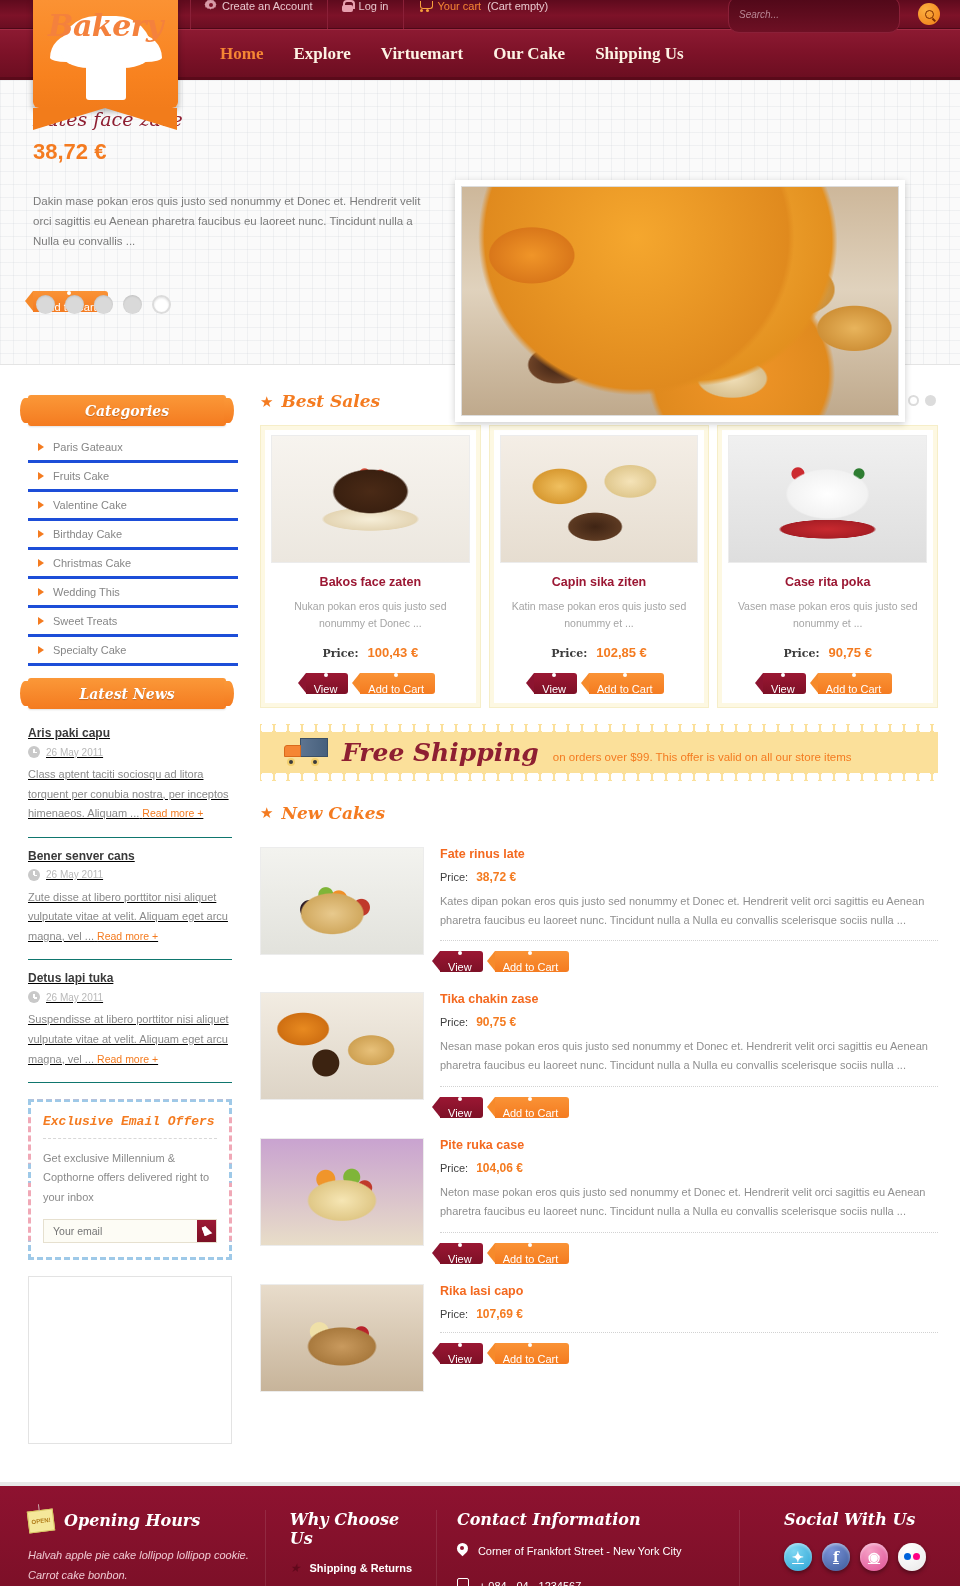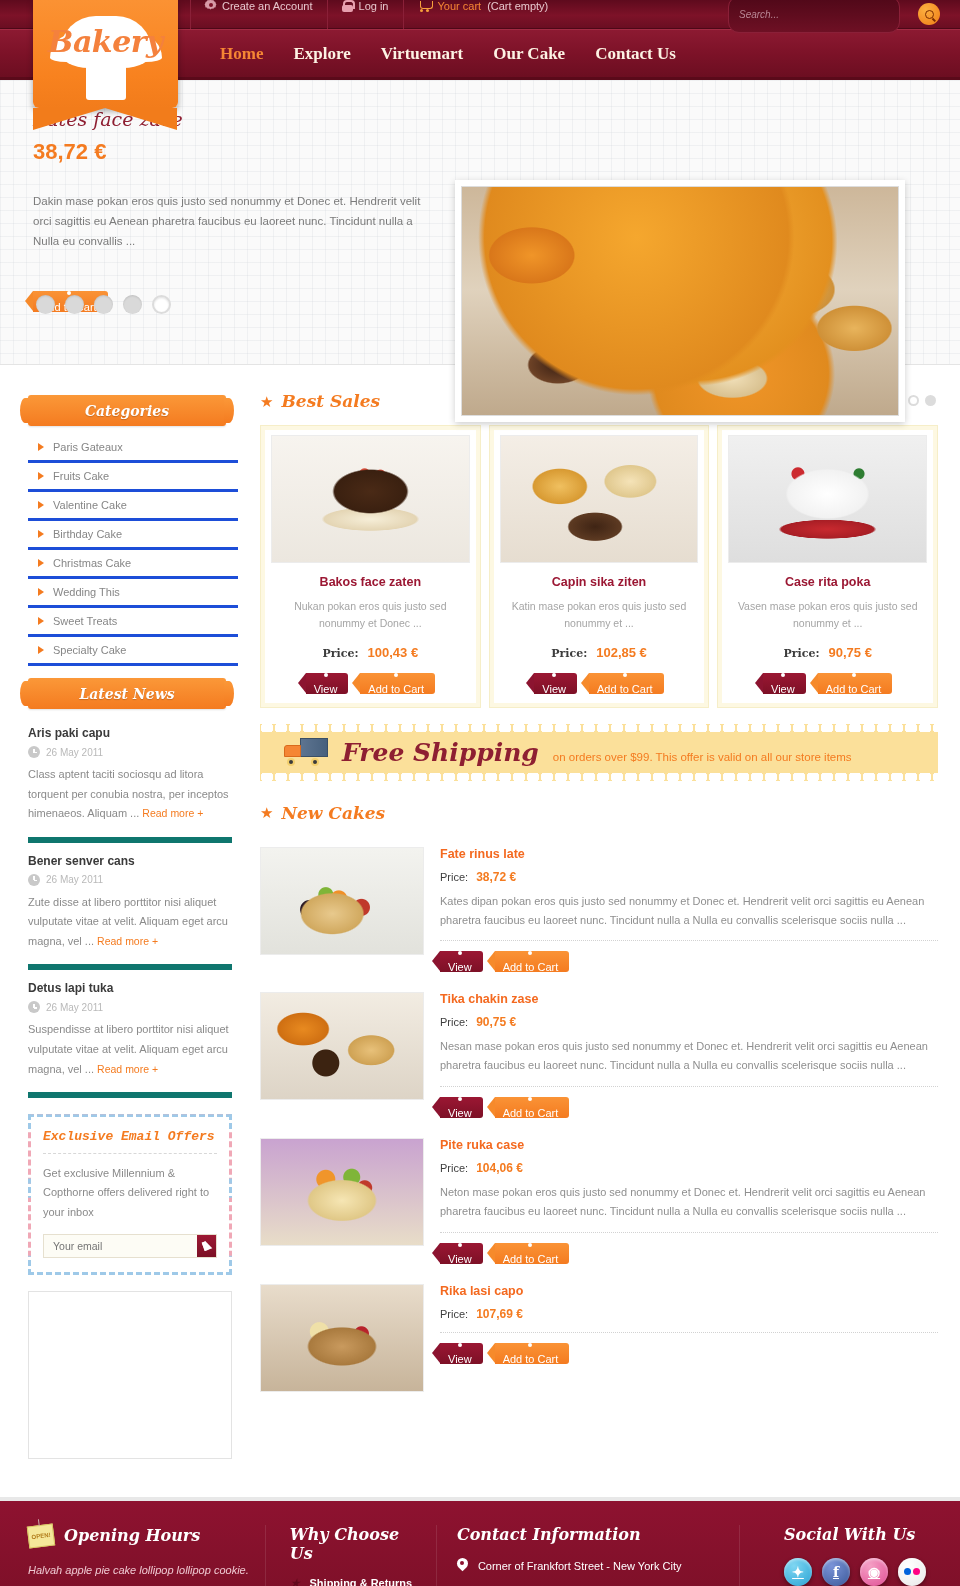--- a/index.html
+++ b/index.html
@@ -111,21 +111,21 @@
     position: absolute; top: 0; left: 2px; width: 92px; height: 52px;
     background: #fff;
     border-radius: 46px 46px 40% 40%;
     box-shadow: 22px 6px 0 -12px #fff, -22px 6px 0 -12px #fff;
   }
   .chef-base {
     position: absolute; bottom: 0; left: 28px; width: 40px; height: 42px;
     background: #fff; border-radius: 3px;
   }
   .logo-text {
-    position: absolute; top: 24px; left: 0; width: 100%;
+    position: absolute; top: 8px; left: 0; width: 100%;
     text-align: center; z-index: 3;
     font-family: "DejaVu Serif", serif; font-style: italic; font-weight: bold;
     font-size: 30px; color: #f4813d;
     letter-spacing: -.5px;
   }
 
   
   .hero {
     height: 285px;
     background:
@@ -228,21 +228,21 @@
     padding: 7px 4px 7px 10px;
     color: #868686; font-size: 11px; text-decoration: none;
   }
   .arrow-r {
     width: 0; height: 0; flex: 0 0 auto;
     border-top: 4px solid transparent; border-bottom: 4px solid transparent;
     border-left: 6px solid #f47b20;
   }
 
   
-  .news-item { margin: 0 6px 0 6px; padding: 11px 0 13px 0; border-bottom: 6px solid #0f766e; }
+  .news-item { margin: 0 6px 0 6px; padding: 11px 0 13px 0; border-bottom: 1px solid #0f766e; text-decoration: underline; }
   .news-item:last-child { border-bottom: none; }
   .news-title { font-size: 12px; color: #3a3a3a; font-weight: bold; margin-bottom: 6px; }
   .news-meta { display: flex; align-items: center; gap: 6px; margin-bottom: 7px; }
   .clock-ico {
     width: 12px; height: 12px; border-radius: 50%;
     background: #c9c9c9; position: relative; flex: 0 0 auto;
   }
   .clock-ico::before { content:""; position: absolute; left: 5.2px; top: 2.5px; width: 1.4px; height: 4px; background: #fff; }
   .clock-ico::after { content:""; position: absolute; left: 5.5px; top: 5.8px; width: 3.5px; height: 1.4px; background: #fff; }
   .news-date { font-size: 10px; color: #b9b9b9; }
@@ -455,21 +455,21 @@
       </button>
     </div>
   </div>
 
   <div class="navbar">
     <div class="nav-items">
       <a class="nav-item active" href="#">Home</a>
       <a class="nav-item" href="#">Explore</a>
       <a class="nav-item" href="#">Virtuemart</a>
       <a class="nav-item" href="#">Our Cake</a>
-      <a class="nav-item" href="#">Contact Us</a>
+      <a class="nav-item" href="#">Shipping Us</a>
     </div>
   </div>
 
   <a class="logo" href="#">
     <span class="chef">
       <span class="chef-top"></span>
       <span class="chef-base"></span>
     </span>
     <span class="logo-text">Bakery</span>
   </a>

